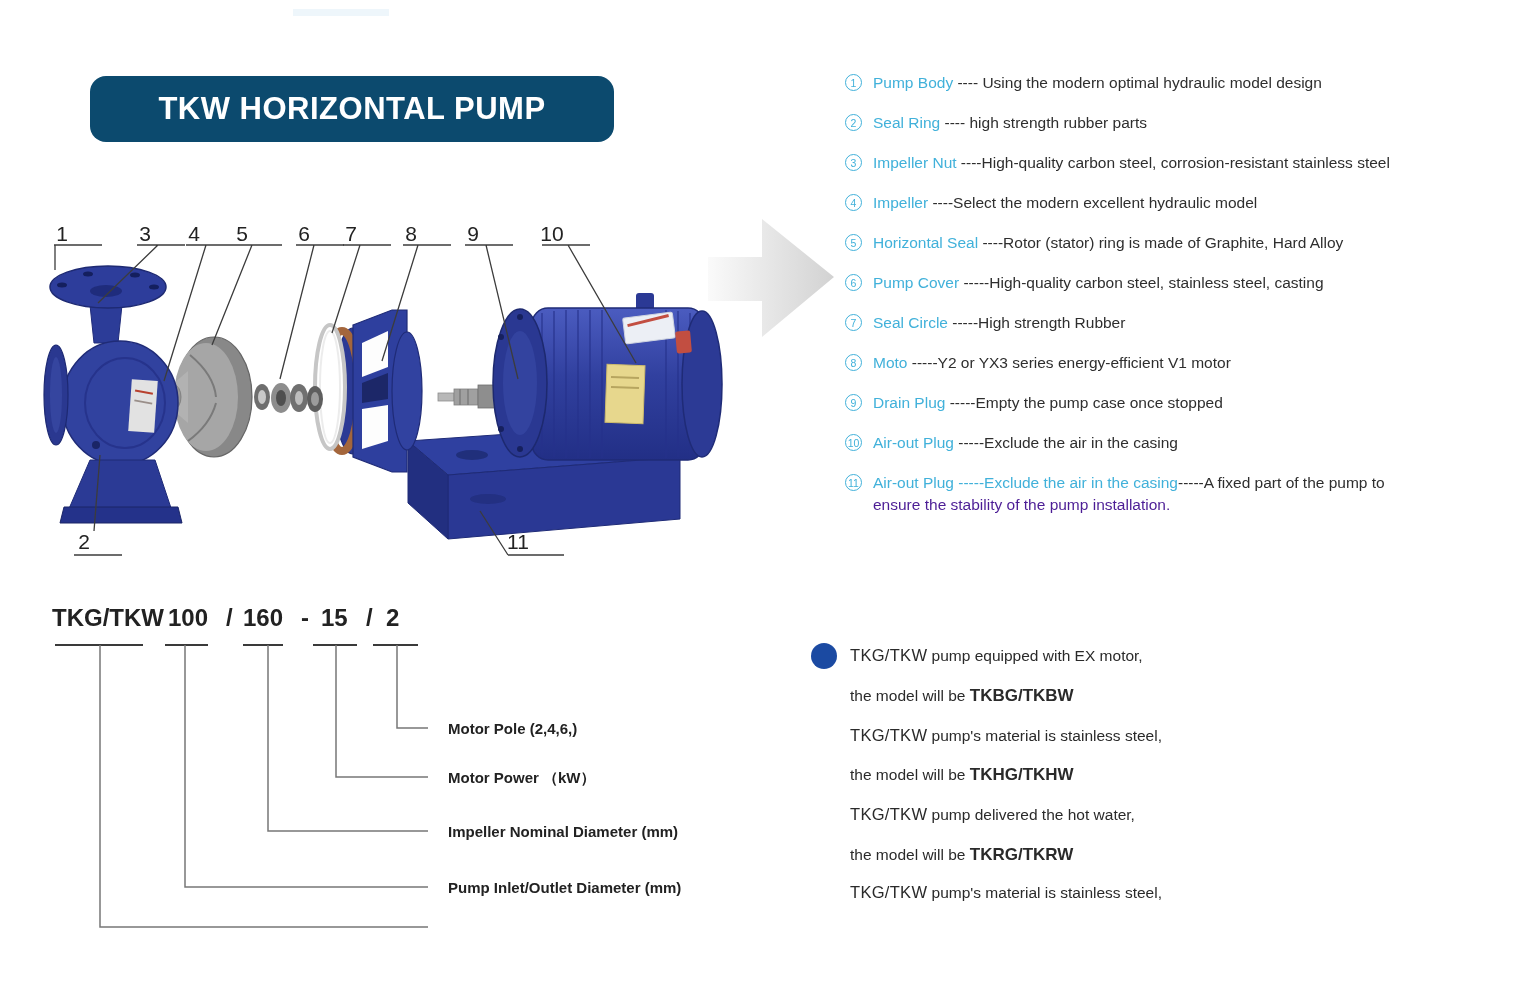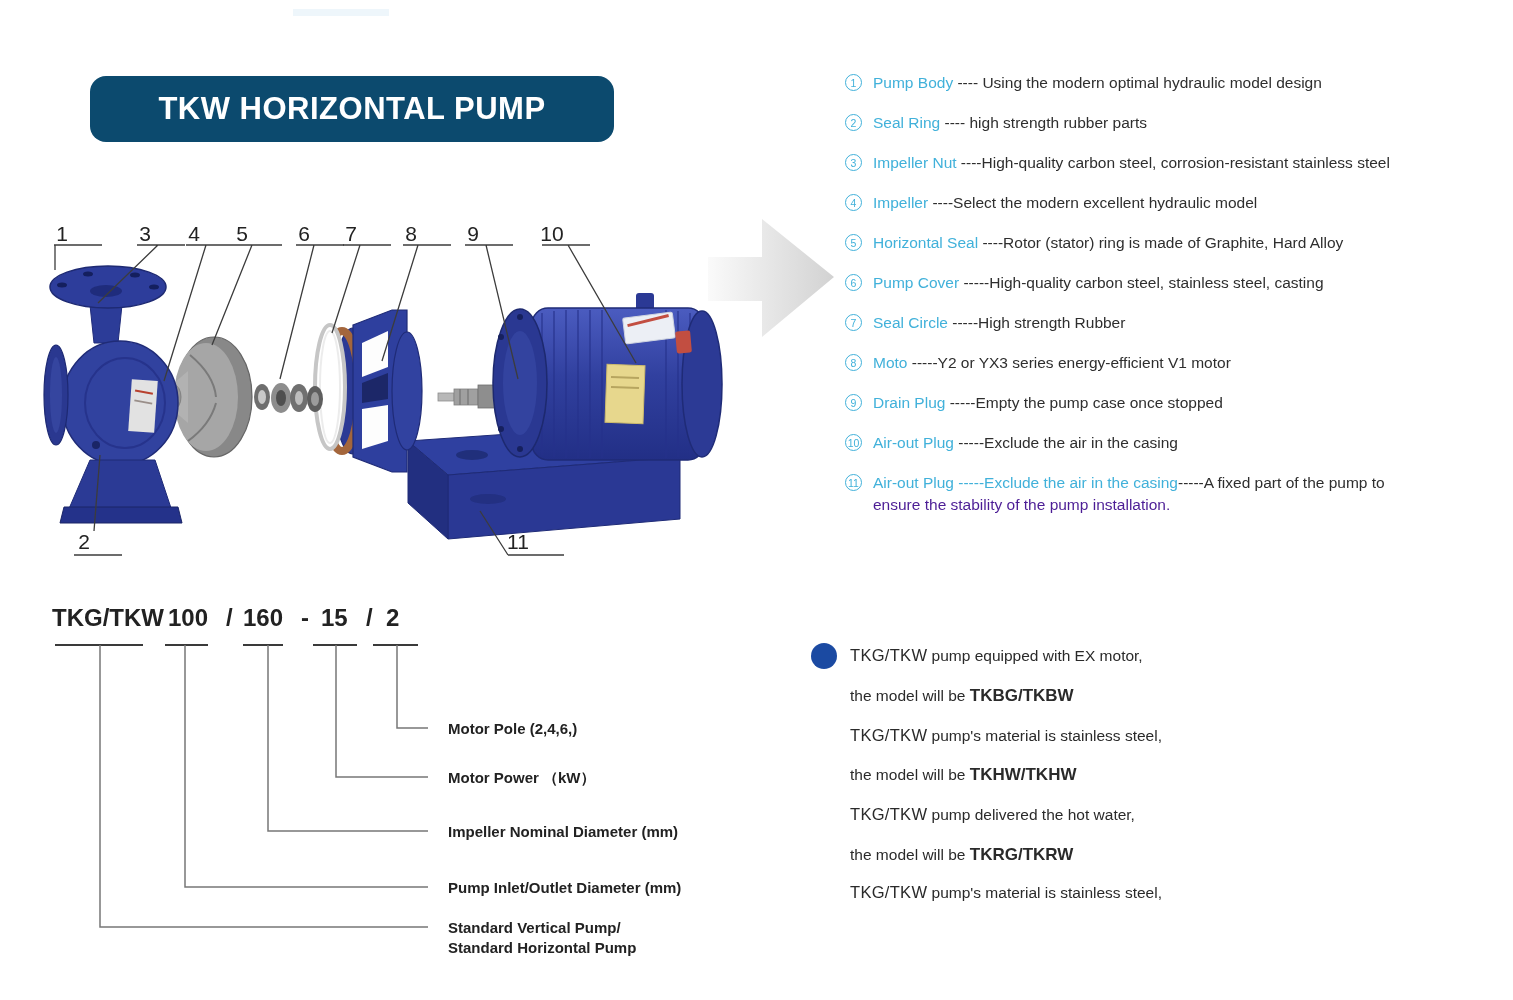--- a/index.html
+++ b/index.html
@@ -234,30 +234,26 @@
     <span class="mc-token" style="left:203px">160</span>
     <span class="mc-token" style="left:261px">-</span>
     <span class="mc-token" style="left:281px">15</span>
     <span class="mc-token" style="left:326px">/</span>
     <span class="mc-token" style="left:346px">2</span>
 
     <div class="mc-label" style="top:119px">Motor Pole (2,4,6,)</div>
     <div class="mc-label" style="top:168px">Motor Power （kW）</div>
     <div class="mc-label" style="top:222px">Impeller Nominal Diameter (mm)</div>
     <div class="mc-label" style="top:278px">Pump Inlet/Outlet Diameter (mm)</div>
-    <div class="mc-label" style="top:318px">
-      <span style="display:block">Standard Vertical Pump/</span>
-      <span style="display:block">Standard  Horizontal Pump</span>
-    </div>
   </div>
 
   <div class="variants">
     <div class="v-bullet"></div>
     <div class="v-line" style="top:6px"><span class="v-prefix">TKG/TKW</span><span> pump equipped with EX motor,</span></div>
     <div class="v-line" style="top:46px"><span>the model will be </span><span class="v-code">TKBG/TKBW</span></div>
     <div class="v-line" style="top:86px"><span class="v-prefix">TKG/TKW</span><span> pump's material is stainless steel,</span></div>
-    <div class="v-line" style="top:125px"><span>the model will be </span><span class="v-code">TKHW/TKHW</span></div>
+    <div class="v-line" style="top:125px"><span>the model will be </span><span class="v-code">TKHG/TKHW</span></div>
     <div class="v-line" style="top:165px"><span class="v-prefix">TKG/TKW</span><span> pump delivered the hot water,</span></div>
     <div class="v-line" style="top:205px"><span>the model will be </span><span class="v-code">TKRG/TKRW</span></div>
     <div class="v-line" style="top:243px"><span class="v-prefix">TKG/TKW</span><span> pump's material is stainless steel,</span></div>
   </div>
 
 </div>
 
 </body></html>

